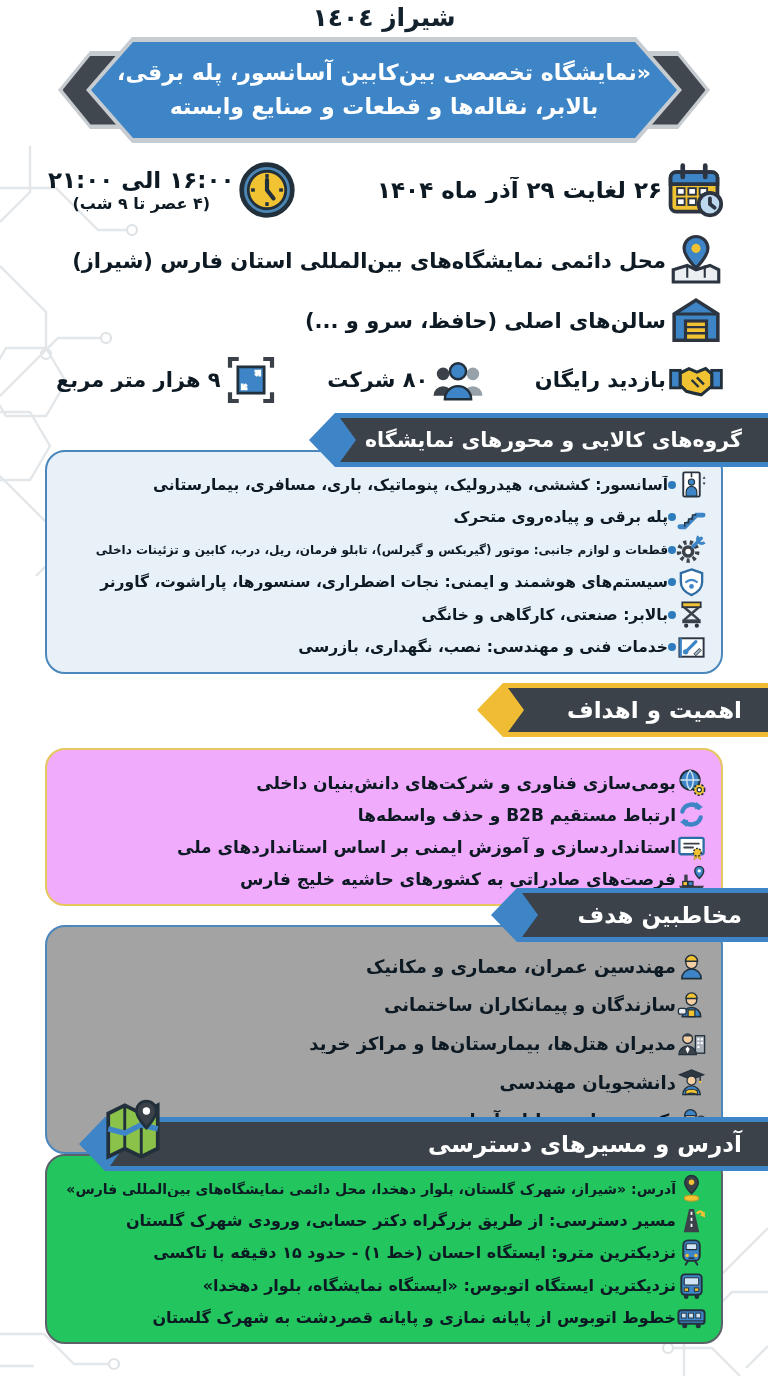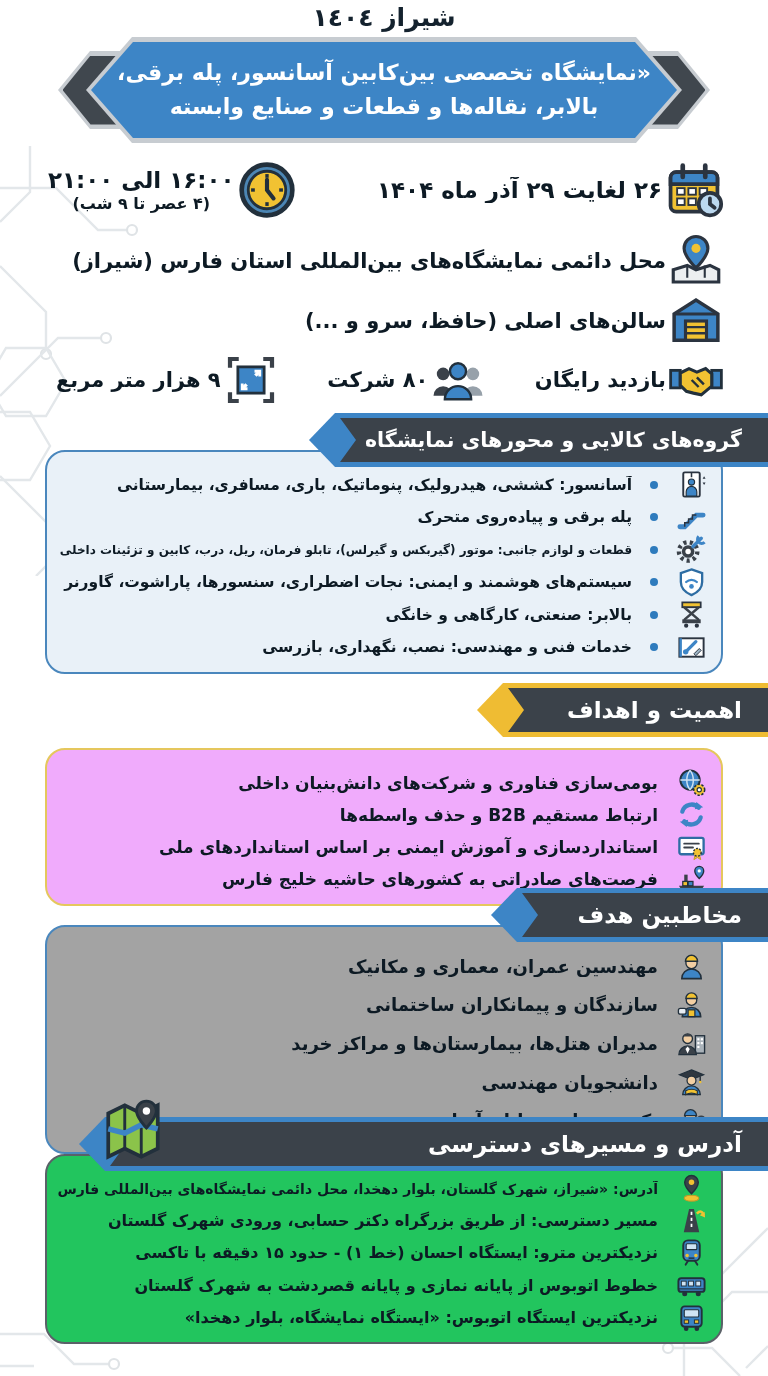--- a/index.html
+++ b/index.html
@@ -59,21 +59,21 @@
         clip-path:polygon(0 50%,26px 0,100% 0,100% 100%,26px 100%);}
   .sec-head .bar{position:absolute; inset:0; background:var(--dark);
         clip-path:polygon(22px 0,100% 0,100% 100%,22px 100%,38px 50%);}
   .sec-head .label{position:absolute; inset:0; z-index:5; color:#fff; font-size:23px;
         line-height:44px; text-align:right; padding:0 26px 0 44px;}
   .head-ic{position:absolute; left:12px; top:-24px; width:66px; height:66px; z-index:6;}
   .panel{position:absolute; left:45px; width:678px; z-index:1;
         border:2.5px solid; border-radius:20px;
         display:flex; flex-direction:column; justify-content:space-evenly;
         padding:16px 14px 8px 10px;}
-  .item{display:flex; align-items:center; gap:18px; min-height:0;}
+  .item{display:flex; align-items:center; gap:0; min-height:0;}
   .item .ic{width:31px; height:31px;}
   .dot{width:8px; height:8px; border-radius:50%; background:#2e7bbd; flex:none;}
   .item .text{flex:1; min-width:0;}
   .fit{white-space:nowrap; overflow:hidden;}
 </style>
 </head>
 <body>
 
 <svg class="circ" style="left:0;top:146px" width="156" height="430" viewBox="0 0 156 430">
   <path d="M0 42 h56 l42 42 h28"></path>
@@ -503,41 +503,41 @@
               <circle cx="20.5" cy="19" r="1.8" fill="#f1c232"></circle>
               <path d="M13 21.8h6" stroke="#22303c" stroke-width="1.5"></path>
               <path d="M10 28.5l2.5-4M22 28.5l-2.5-4" stroke="#22303c" stroke-width="2" stroke-linecap="round"></path>
             </svg>
           </span>
           <span class="text fit">نزدیکترین مترو: ایستگاه احسان (خط ۱) - حدود ۱۵ دقیقه با تاکسی</span>
         </div>
         <div class="item">
           <span class="ic">
             <svg viewBox="0 0 32 32" xmlns="http://www.w3.org/2000/svg">
+              <rect x="5.5" y="4.5" width="21" height="21" rx="3.5" fill="#3d85c6" stroke="#22303c" stroke-width="2"></rect>
+              <rect x="8.5" y="8" width="15" height="7.5" rx="1" fill="#cfe4f4" stroke="#22303c" stroke-width="1.2"></rect>
+              <rect x="8.5" y="18.5" width="4.5" height="3.5" fill="#f1c232" stroke="#22303c" stroke-width="1"></rect>
+              <rect x="19" y="18.5" width="4.5" height="3.5" fill="#f1c232" stroke="#22303c" stroke-width="1"></rect>
+              <circle cx="10.5" cy="27.5" r="2.4" fill="#22303c"></circle>
+              <circle cx="21.5" cy="27.5" r="2.4" fill="#22303c"></circle>
+            </svg>
+          </span>
+          <span class="text fit">نزدیکترین ایستگاه اتوبوس: «ایستگاه نمایشگاه، بلوار دهخدا»</span>
+        </div>
+        <div class="item">
+          <span class="ic">
+            <svg viewBox="0 0 32 32" xmlns="http://www.w3.org/2000/svg">
               <rect x="2.5" y="8.5" width="27" height="14" rx="3" fill="#3d85c6" stroke="#22303c" stroke-width="2"></rect>
               <g fill="#cfe4f4" stroke="#22303c" stroke-width="1">
                 <rect x="5.5" y="11.5" width="5" height="5"></rect>
                 <rect x="13" y="11.5" width="5" height="5"></rect>
                 <rect x="20.5" y="11.5" width="5" height="5"></rect>
               </g>
               <path d="M2.5 19.5h27" stroke="#22303c" stroke-width="1.2"></path>
               <circle cx="9" cy="24.5" r="2.6" fill="#22303c"></circle>
               <circle cx="23" cy="24.5" r="2.6" fill="#22303c"></circle>
             </svg>
           </span>
           <span class="text fit">خطوط اتوبوس از پایانه نمازی و پایانه قصردشت به شهرک گلستان</span>
         </div>
-        <div class="item">
-          <span class="ic">
-            <svg viewBox="0 0 32 32" xmlns="http://www.w3.org/2000/svg">
-              <rect x="5.5" y="4.5" width="21" height="21" rx="3.5" fill="#3d85c6" stroke="#22303c" stroke-width="2"></rect>
-              <rect x="8.5" y="8" width="15" height="7.5" rx="1" fill="#cfe4f4" stroke="#22303c" stroke-width="1.2"></rect>
-              <rect x="8.5" y="18.5" width="4.5" height="3.5" fill="#f1c232" stroke="#22303c" stroke-width="1"></rect>
-              <rect x="19" y="18.5" width="4.5" height="3.5" fill="#f1c232" stroke="#22303c" stroke-width="1"></rect>
-              <circle cx="10.5" cy="27.5" r="2.4" fill="#22303c"></circle>
-              <circle cx="21.5" cy="27.5" r="2.4" fill="#22303c"></circle>
-            </svg>
-          </span>
-          <span class="text fit">نزدیکترین ایستگاه اتوبوس: «ایستگاه نمایشگاه، بلوار دهخدا»</span>
-        </div>
       </div>
     </section>
   </div>
 
 </body></html>

